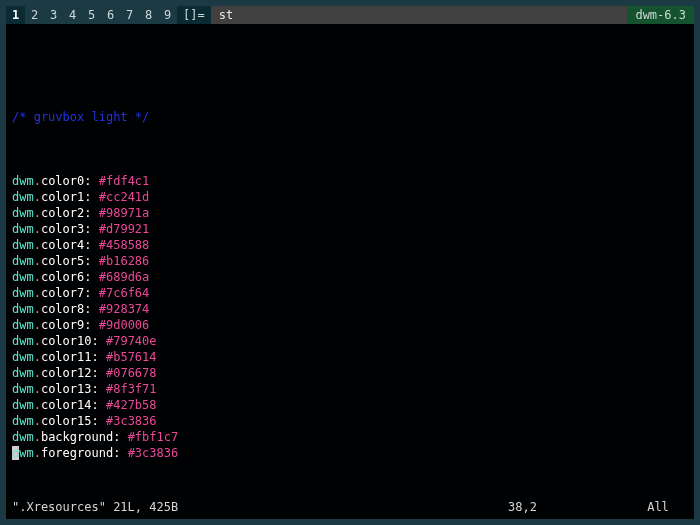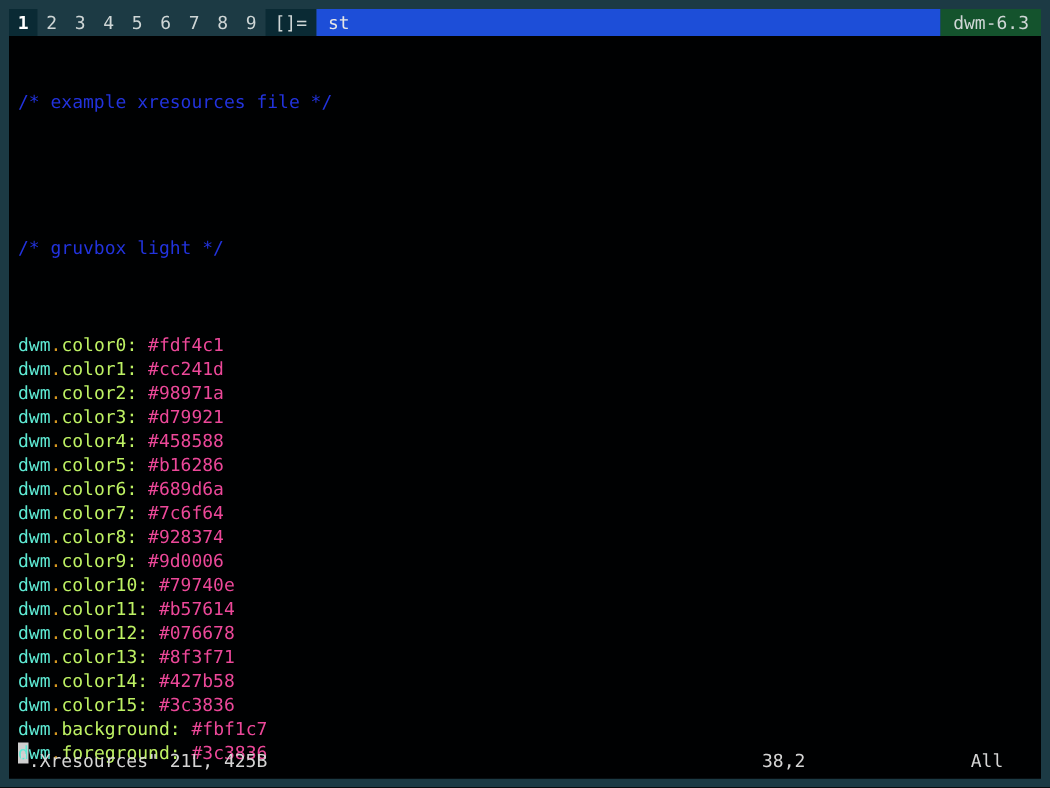--- a/index.html
+++ b/index.html
@@ -43,42 +43,42 @@
   .layout {
     padding: 0 6px;
     line-height: 18px;
     background: #0a2a34;
     color: #cfd6d6;
   }
   .wintitle {
     flex: 1;
     padding: 0 8px;
     line-height: 18px;
-    background: #1d4ed8;
+    background: #404040;
     color: #e6e6e6;
   }
   .status {
     padding: 0 8px;
     line-height: 18px;
     background: #14532d;
     color: #cfd6d6;
   }
   .term {
     flex: 1;
     background: #000102;
     padding: 4px 6px 2px 6px;
     white-space: pre;
     position: relative;
     overflow: hidden;
   }
   .line { height: 16px; display: flex; align-items: center; }
   .comment { color: #2233dd; }
   .key-prefix { color: #5eead4; } 
   .dot { color: #d79921; }
-  .prop { color: #bef264; }
+  .prop { color: #ffffff; }
   .value { color: #ec4899; }
   .cursor {
     display: inline-block;
     width: 7px;
     height: 14px;
     background: #cfcfcf;
     margin-right: -7px;
     vertical-align: -2px;
   }
   .statusline {
@@ -109,21 +109,20 @@
         <div class="tag">7</div>
         <div class="tag">8</div>
         <div class="tag">9</div>
       </div>
     <div class="layout">[]=</div>
     <div class="wintitle">st</div>
     <div class="status">dwm-6.3</div>
   </div>
 
   <div class="term">
-    <div class="line comment">/* example xresources file */</div>
     <div class="line">&nbsp;</div>
     <div class="line comment">/* gruvbox light */</div>
 
     <div id="entries"><div class="line"><span class="key-prefix">dwm</span><span class="dot">.</span><span class="prop">color0:</span><span> </span><span class="value">#fdf4c1</span></div><div class="line"><span class="key-prefix">dwm</span><span class="dot">.</span><span class="prop">color1:</span><span> </span><span class="value">#cc241d</span></div><div class="line"><span class="key-prefix">dwm</span><span class="dot">.</span><span class="prop">color2:</span><span> </span><span class="value">#98971a</span></div><div class="line"><span class="key-prefix">dwm</span><span class="dot">.</span><span class="prop">color3:</span><span> </span><span class="value">#d79921</span></div><div class="line"><span class="key-prefix">dwm</span><span class="dot">.</span><span class="prop">color4:</span><span> </span><span class="value">#458588</span></div><div class="line"><span class="key-prefix">dwm</span><span class="dot">.</span><span class="prop">color5:</span><span> </span><span class="value">#b16286</span></div><div class="line"><span class="key-prefix">dwm</span><span class="dot">.</span><span class="prop">color6:</span><span> </span><span class="value">#689d6a</span></div><div class="line"><span class="key-prefix">dwm</span><span class="dot">.</span><span class="prop">color7:</span><span> </span><span class="value">#7c6f64</span></div><div class="line"><span class="key-prefix">dwm</span><span class="dot">.</span><span class="prop">color8:</span><span> </span><span class="value">#928374</span></div><div class="line"><span class="key-prefix">dwm</span><span class="dot">.</span><span class="prop">color9:</span><span> </span><span class="value">#9d0006</span></div><div class="line"><span class="key-prefix">dwm</span><span class="dot">.</span><span class="prop">color10:</span><span> </span><span class="value">#79740e</span></div><div class="line"><span class="key-prefix">dwm</span><span class="dot">.</span><span class="prop">color11:</span><span> </span><span class="value">#b57614</span></div><div class="line"><span class="key-prefix">dwm</span><span class="dot">.</span><span class="prop">color12:</span><span> </span><span class="value">#076678</span></div><div class="line"><span class="key-prefix">dwm</span><span class="dot">.</span><span class="prop">color13:</span><span> </span><span class="value">#8f3f71</span></div><div class="line"><span class="key-prefix">dwm</span><span class="dot">.</span><span class="prop">color14:</span><span> </span><span class="value">#427b58</span></div><div class="line"><span class="key-prefix">dwm</span><span class="dot">.</span><span class="prop">color15:</span><span> </span><span class="value">#3c3836</span></div><div class="line"><span class="key-prefix">dwm</span><span class="dot">.</span><span class="prop">background:</span><span> </span><span class="value">#fbf1c7</span></div><div class="line"><span class="cursor"></span><span class="key-prefix">dwm</span><span class="dot">.</span><span class="prop">foreground:</span><span> </span><span class="value">#3c3836</span></div></div>
 
     
 
     <div class="statusline">
       <span class="left">".Xresources" 21L, 425B</span>
       <span class="mid">38,2</span>

